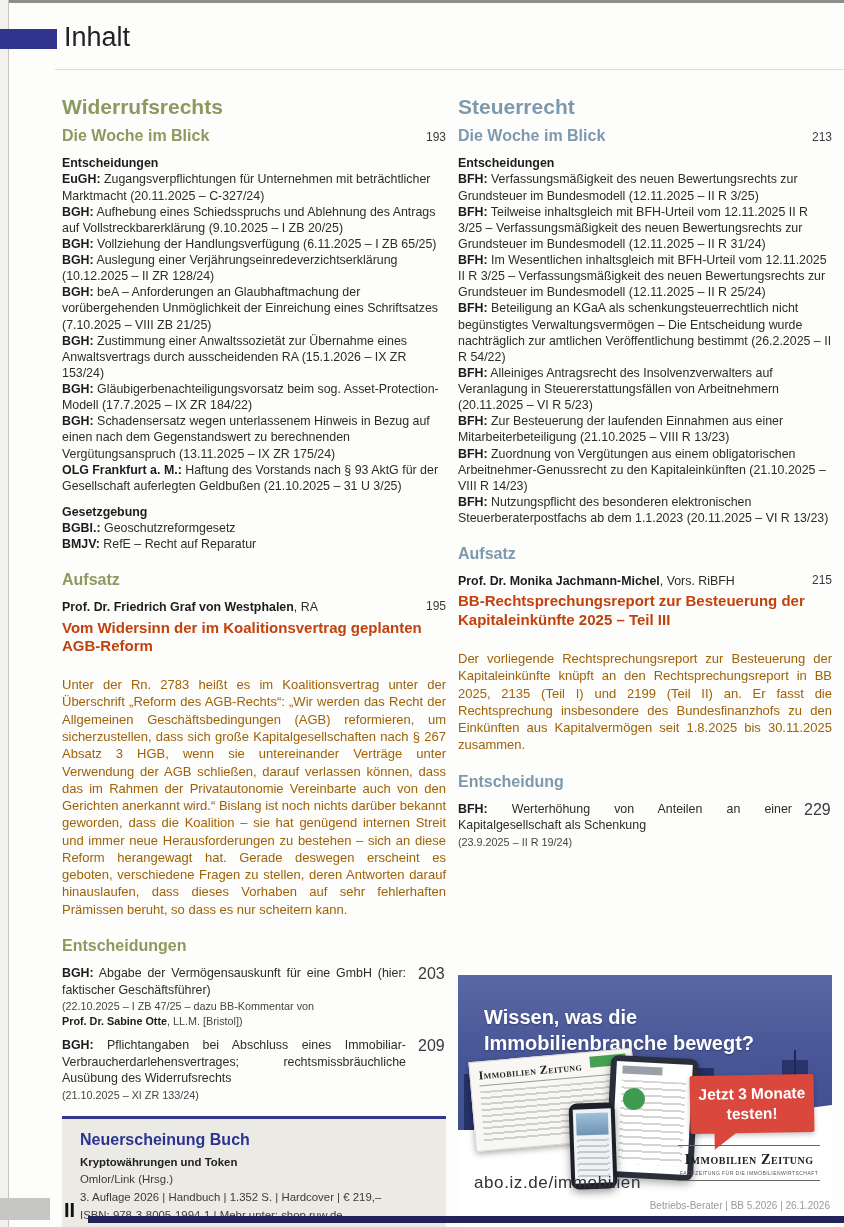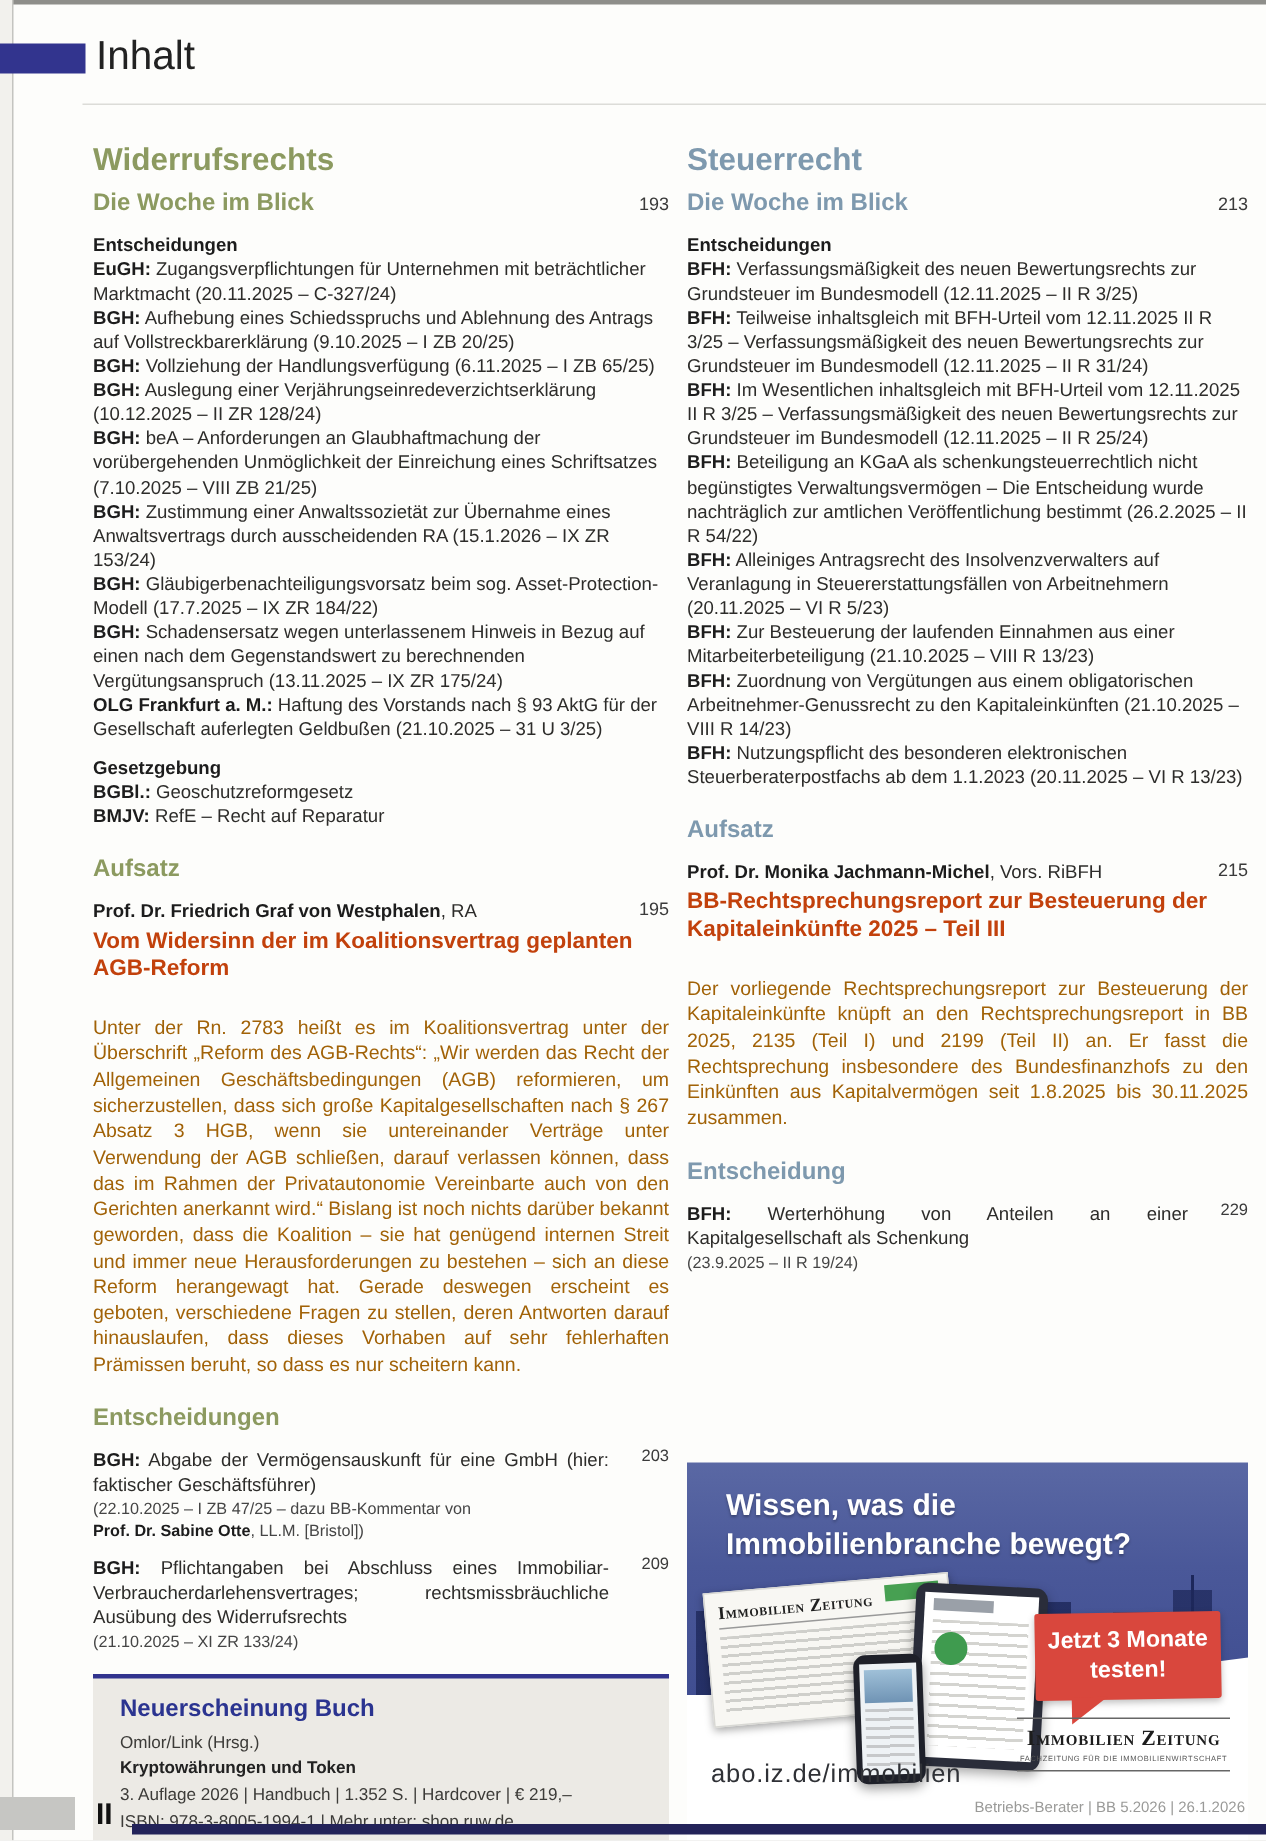--- a/index.html
+++ b/index.html
@@ -27,21 +27,21 @@
   .glabel{font-weight:700;font-size:12.4px;color:#1c1c1c;line-height:1.3;}
   .entry{font-size:12.4px;line-height:1.3;color:#2d2c2a;}
   .b{font-weight:700;color:#1c1c1c;}
   .block-head{margin:18px 0 10px;}
   .author-row{display:flex;justify-content:space-between;font-size:12.4px;line-height:1.3;}
   .atitle{font-size:15px;font-weight:700;line-height:1.25;margin:3px 0 7px;color:#c2410c;}
   .abstract{font-size:13px;line-height:1.33;text-align:justify;color:#a16207;margin-top:20px;}
   .dec{margin-bottom:9px;}
   .drow{display:flex;}
   .dtext{flex:1;font-size:12.4px;line-height:1.33;text-align:justify;padding-right:12px;}
-  .dpage{width:28px;text-align:right;font-size:11px;color:#3a3a3a;}
+  .dpage{width:28px;text-align:left;font-size:16px;color:#3a3a3a;}
   .note{font-size:10.8px;line-height:1.3;color:#454545;margin-top:1px;}
   
   .book{margin-top:14px;background:#ECEAE5;border-top:3px solid #32348E;padding:10px 18px 12px;box-sizing:border-box;width:384px;}
   .book-title{color:#2B3490;font-weight:700;font-size:16px;margin:2px 0 5px;}
   .book-line{font-size:11.4px;color:#3c3b38;line-height:1.55;}
   .book-book{font-weight:700;color:#222;}
   
   .ad{position:relative;margin-top:126px;width:374px;height:252px;background:#fff;}
   .ad-blue{position:absolute;top:0;left:0;right:0;height:155px;overflow:hidden;
            background:linear-gradient(180deg,#5a68a4 0%,#4a5899 45%,#404e91 100%);}
@@ -57,21 +57,21 @@
       linear-gradient(rgba(28,38,88,.8),rgba(28,38,88,.8)),
       linear-gradient(rgba(33,43,95,.7),rgba(33,43,95,.7)),
       linear-gradient(rgba(24,34,84,.8),rgba(24,34,84,.8)),
       linear-gradient(rgba(30,40,90,.75),rgba(30,40,90,.75)),
       linear-gradient(rgba(24,34,84,.9),rgba(24,34,84,.9));
     background-size:26px 56px,18px 40px,30px 66px,22px 46px,34px 58px,24px 74px,40px 50px,28px 62px,20px 44px,36px 55px,26px 70px,2px 80px;
     background-position:6px 100%,36px 100%,58px 100%,92px 100%,118px 100%,156px 100%,184px 100%,228px 100%,260px 100%,284px 100%,324px 100%,336px 0;}
   .wedge{position:absolute;right:0;bottom:-1px;width:0;height:0;border-style:solid;
          border-width:0 0 26px 200px;border-color:transparent transparent #fff transparent;}
   .ad-headline{position:relative;color:#fff;font-weight:700;font-size:20px;line-height:1.3;
-               padding:16px 0 0 26px;text-shadow:0 1px 2px rgba(0,0,0,.3);}
+               padding:16px 0 0 26px;text-shadow:0 1px 2px rgba(0,0,0,.3);margin-top:13px;}
   .newspaper{position:absolute;left:14px;top:80px;width:162px;height:88px;background:#f8f7f3;
              transform:rotate(-5deg);box-shadow:0 2px 6px rgba(0,0,0,.35);border:1px solid #d8d8d4;}
   .np-mast{font-family:"Liberation Serif",serif;font-weight:700;font-size:12px;letter-spacing:.4px;
            color:#1f1f1f;margin:6px 8px 2px;border-bottom:1px solid #999;padding-bottom:2px;font-variant:small-caps;}
   .np-lines{margin:5px 8px;height:52px;background:repeating-linear-gradient(180deg,#cfcfcb 0 2px,transparent 2px 6px);}
   .np-tag{position:absolute;top:4px;right:6px;width:36px;height:11px;background:#47a052;}
   .tablet{position:absolute;left:150px;top:82px;width:88px;height:122px;background:#2a2d3a;border-radius:8px;
           box-shadow:0 3px 8px rgba(0,0,0,.35);transform:rotate(3deg);padding:6px;box-sizing:border-box;}
   .tab-screen{position:relative;width:100%;height:100%;background:#fff;}
   .tab-lines{position:absolute;left:6px;right:6px;top:18px;bottom:8px;
@@ -178,22 +178,22 @@
           </div>
           <div>
 
           <div class="note"><span>(21.10.2025 – XI ZR 133/24)</span></div>
           </div>
         </div>
       </div>
 
     <div class="book">
       <div class="book-title">Neuerscheinung Buch</div>
+      <div class="book-line book-book">Kryptowährungen und Token</div>
       <div class="book-line">Omlor/Link (Hrsg.)</div>
-      <div class="book-line book-book">Kryptowährungen und Token</div>
       <div class="book-line">3. Auflage 2026 | Handbuch | 1.352 S. | Hardcover | € 219,–</div>
       <div class="book-line">ISBN: 978-3-8005-1994-1 | Mehr unter: shop.ruw.de</div>
     </div>
   </section>
 
   <section class="col col-right">
     <h2 class="sec-title blue">Steuerrecht</h2>
 
     <div class="hrow">
       <h3 class="sub blue">Die Woche im Blick</h3>

